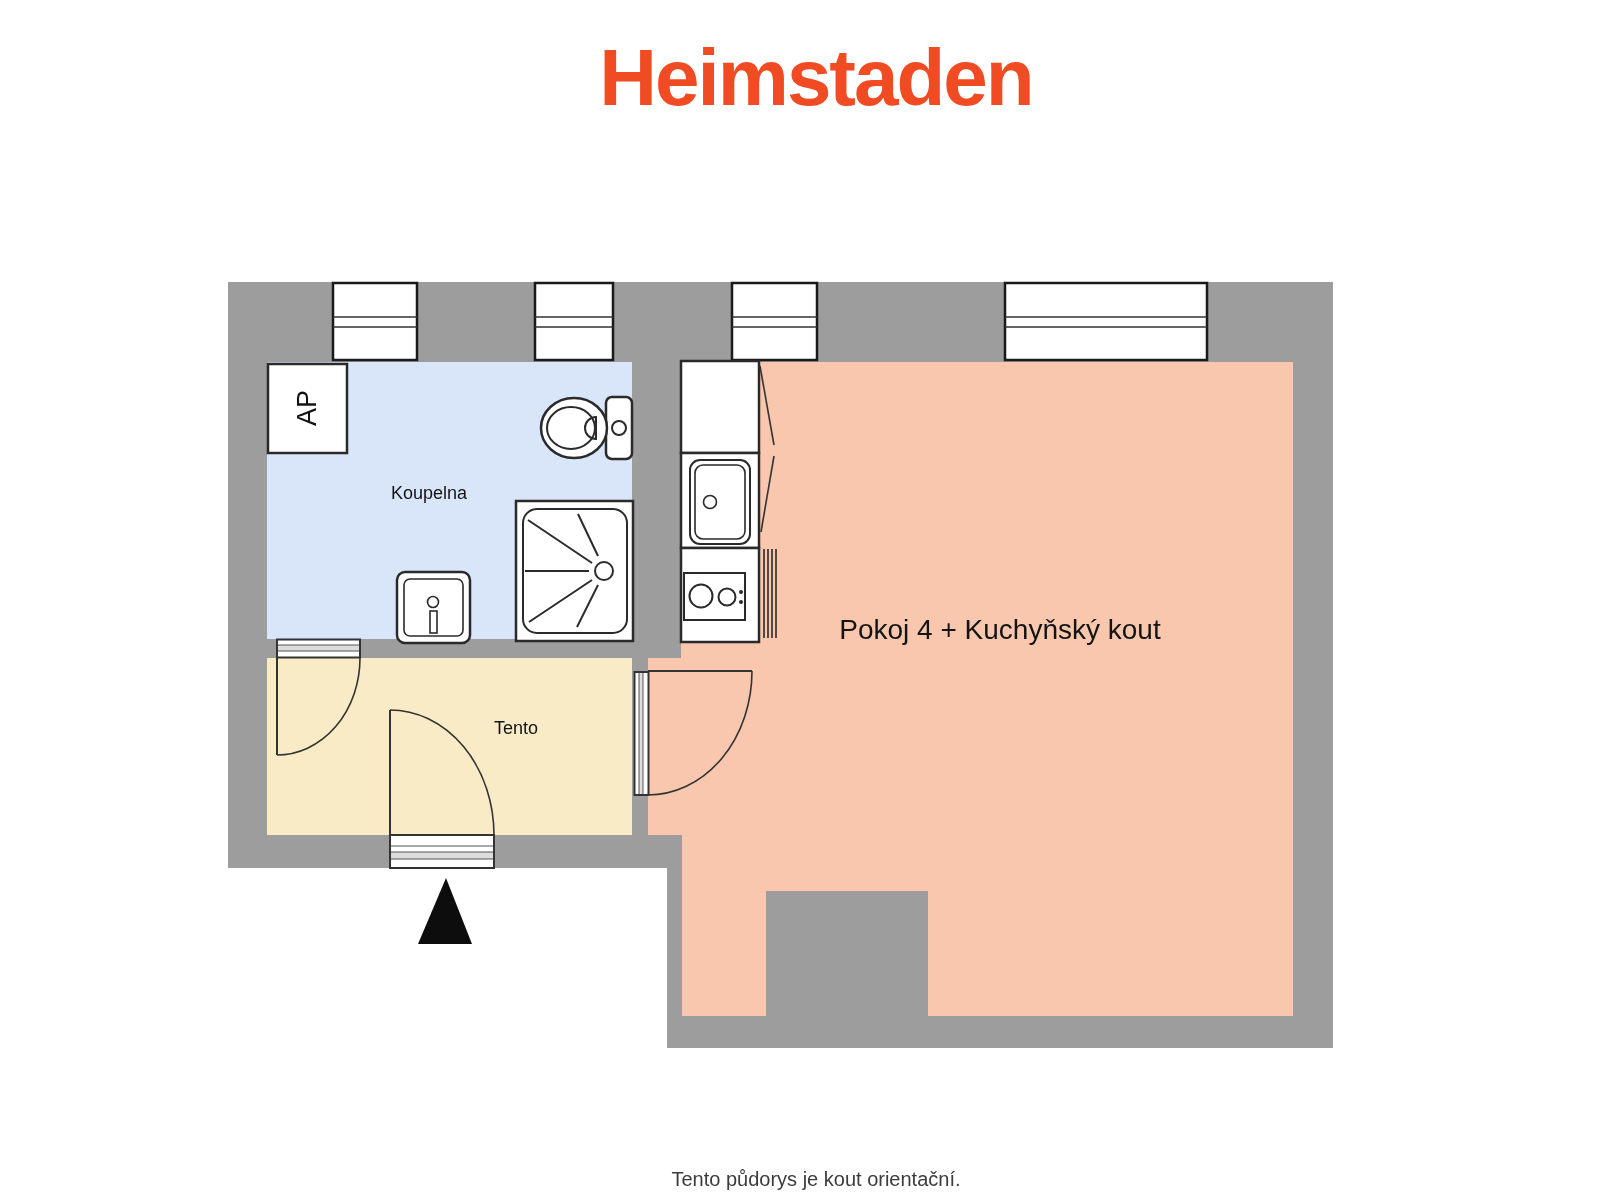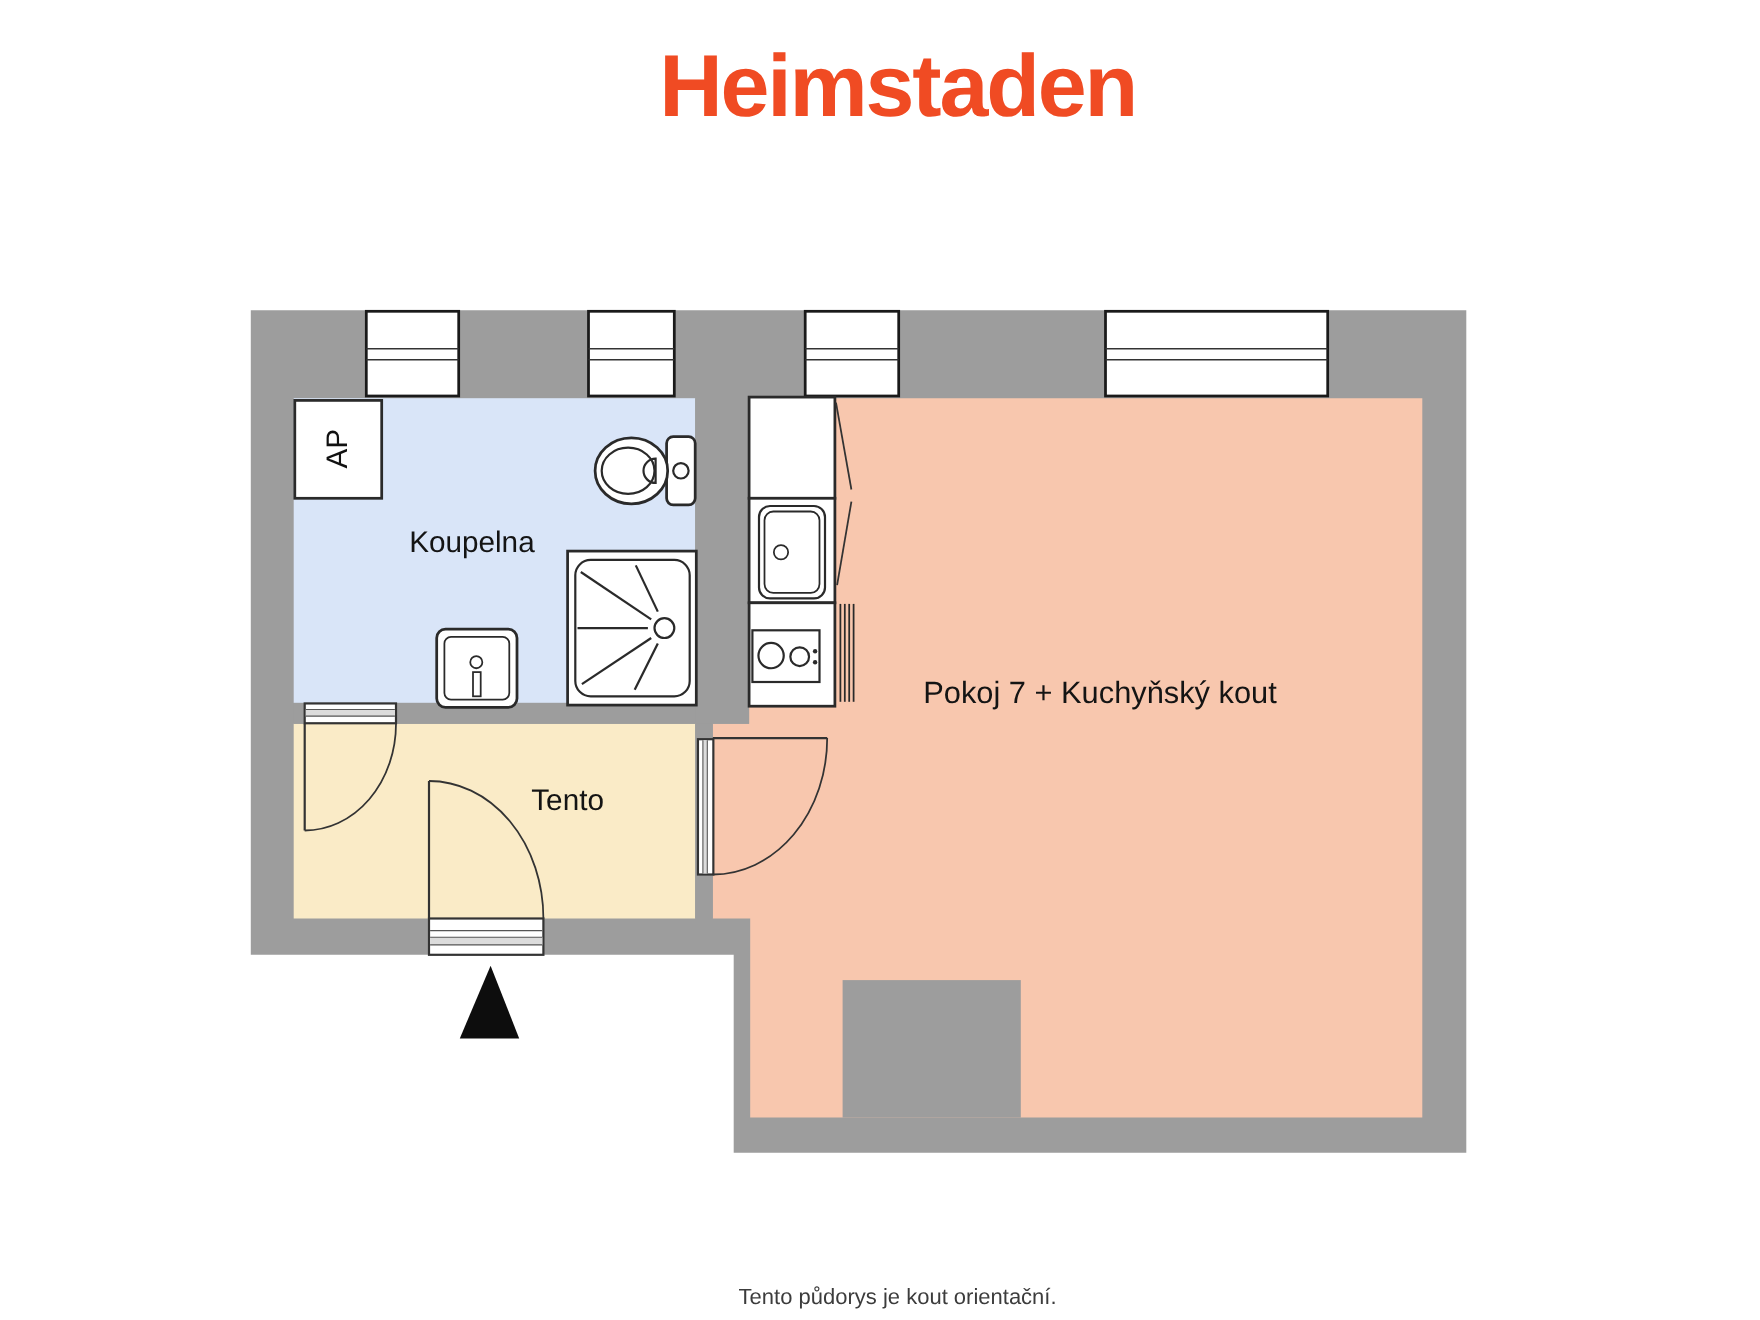--- a/index.html
+++ b/index.html
@@ -2,21 +2,21 @@
 <html style="--logo-orange: #F04B23; --wall-gray: #9D9D9D; --bathroom-blue: #D9E5F8; --hallway-cream: #FAEBC7; --room-salmon: #F8C7AE; --caption-gray: #3C3C3C; --threshold-gray: #DCDCDC;"><head>
 <meta charset="utf-8">
 <style>
   html,body{margin:0;padding:0;background:#fff;}
   #page{position:relative;width:1600px;height:1200px;background:#fff;overflow:hidden;
         font-family:"Liberation Sans","DejaVu Sans",sans-serif;padding-left:32px;}
   #logo{position:absolute;left:0;top:38px;width:100%;text-align:center;
         font-size:80px;font-weight:700;letter-spacing:-2px;color:var(--logo-orange);line-height:1;}
   #caption{position:absolute;left:0;top:1168px;width:100%;text-align:center;
         font-size:20px;color:var(--caption-gray);}
-  .room-label{position:absolute;transform:translate(-50%,-50%);font-size:27px;color:#141414;
+  .room-label{position:absolute;transform:translate(-50%,-50%);font-size:18px;color:#141414;
         white-space:nowrap;pointer-events:none;}
   #label-pokoj{font-size:28px;}
   #label-ap{position:absolute;transform:translate(-50%,-50%) rotate(-90deg);font-size:27px;
         color:#111;white-space:nowrap;pointer-events:none;}
   svg{position:absolute;left:0;top:0;}
   .wall{fill:var(--wall-gray);}
   .floor-bath{fill:var(--bathroom-blue);}
   .floor-hall{fill:var(--hallway-cream);}
   .floor-room{fill:var(--room-salmon);}
   .fixt{fill:#fff;stroke:#2a2a2a;stroke-width:2.5;}
@@ -151,17 +151,17 @@
       <line x1="768" y1="549" x2="768" y2="638"></line>
       <line x1="772" y1="549" x2="772" y2="638"></line>
       <line x1="776" y1="549" x2="776" y2="638"></line>
     </g>
 
     <path d="M446,878 L472,944 L418,944 Z" fill="#0d0d0d"></path>
   </svg>
 
   <div class="room-label" id="label-koupelna" style="left:429px;top:493px;">Koupelna</div>
   <div class="room-label" id="label-chodba" style="left:516px;top:728px;">Tento</div>
-  <div class="room-label" id="label-pokoj" style="left:1000px;top:630px;">Pokoj 7 + Kuchyňský kout</div>
+  <div class="room-label" id="label-pokoj" style="left:1000px;top:630px;">Pokoj 4 + Kuchyňský kout</div>
   <div id="label-ap" style="left:307px;top:408px;">AP</div>
 
   <div id="caption">Tento půdorys je kout orientační.</div>
 </div>
 
 </body></html>

